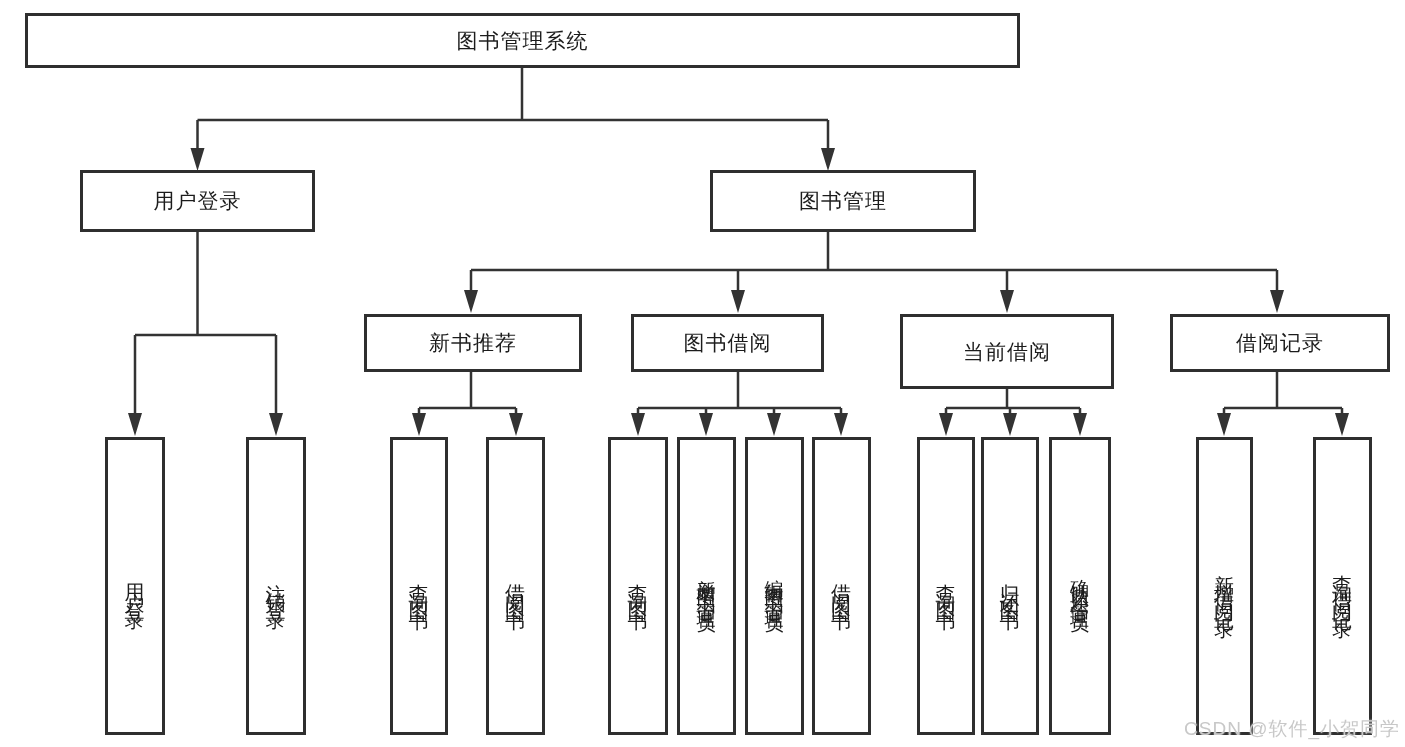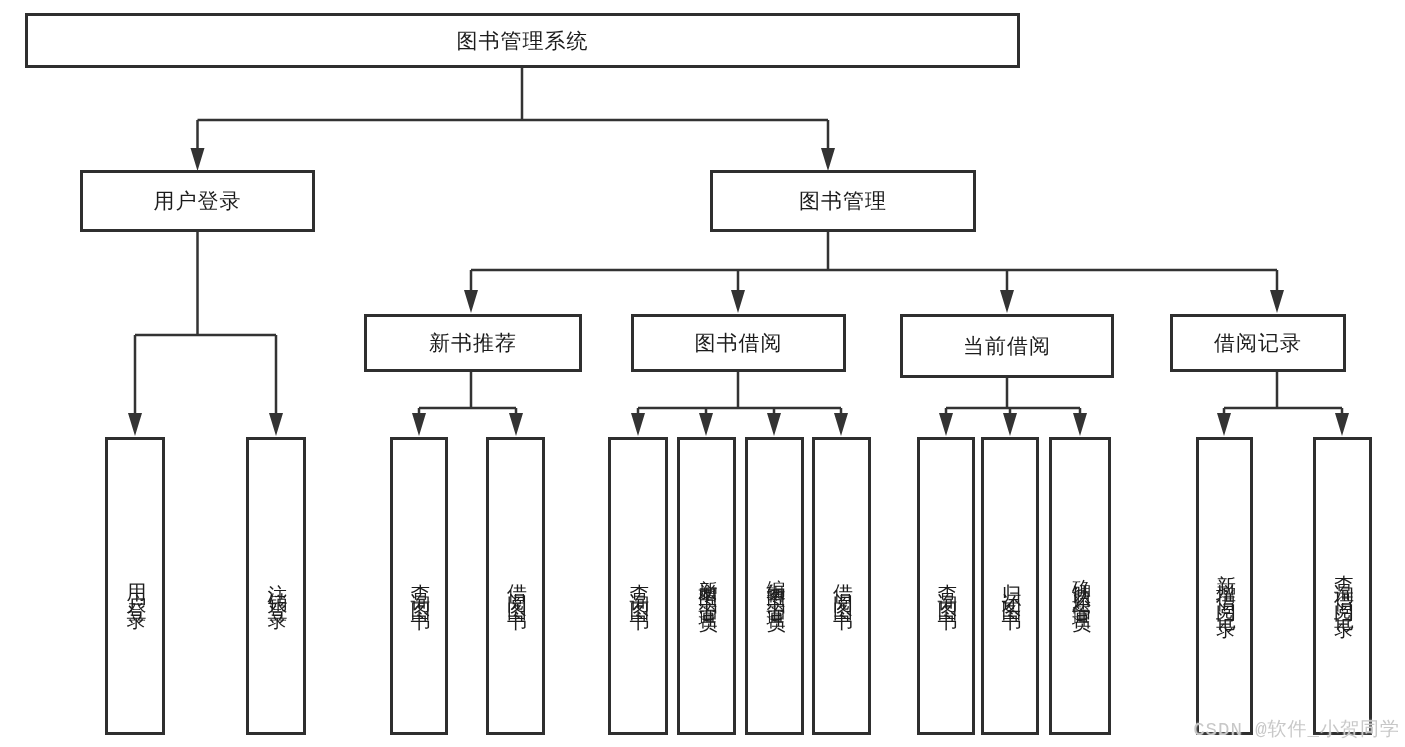--- a/index.html
+++ b/index.html
@@ -1,21 +1,21 @@
 <!DOCTYPE html>
 <html><head>
 <meta charset="utf-8">
 <style>
   html,body{margin:0;padding:0;background:#ffffff;}
   .canvas{
     position:relative;
     width:1405px;height:747px;
     background:#ffffff;
     overflow:hidden;
-    font-family:Liberation Mono, monospace;
+    font-family:Liberation Sans, sans-serif;
   }
   .connectors{position:absolute;left:0;top:0;z-index:1;}
   .ln{fill:none;stroke:#333333;stroke-width:2.5;}
   .ah{fill:#333333;stroke:none;}
   .box{
     position:absolute;box-sizing:border-box;z-index:2;
     background:#ffffff;border:3px solid #2f2f2f;
     display:flex;align-items:center;justify-content:center;
   }
   .box.h span{
@@ -63,27 +63,27 @@
   <div class="box h" style="left:80px;top:170px;width:235px;height:62px">
     <span>用户登录</span>
   </div>
   <div class="box h" style="left:710px;top:170px;width:266px;height:62px">
     <span>图书管理</span>
   </div>
 
   <div class="box h" style="left:364px;top:314px;width:218px;height:58px">
     <span>新书推荐</span>
   </div>
-  <div class="box h" style="left:631px;top:314px;width:215px;height:58px">
+  <div class="box h" style="left:631px;top:314px;width:193px;height:58px">
     <span>图书借阅</span>
   </div>
-  <div class="box h" style="left:900px;top:314px;width:214px;height:64px">
+  <div class="box h" style="left:900px;top:314px;width:214px;height:75px">
     <span>当前借阅</span>
   </div>
-  <div class="box h" style="left:1170px;top:314px;width:176px;height:58px">
+  <div class="box h" style="left:1170px;top:314px;width:220px;height:58px">
     <span>借阅记录</span>
   </div>
 
   <div class="box leaf" style="left:105px;top:437px;width:60px;height:298px">
     <span>用户登录</span>
   </div>
   <div class="box leaf" style="left:246px;top:437px;width:60px;height:298px">
     <span>注销登录</span>
   </div>
 

